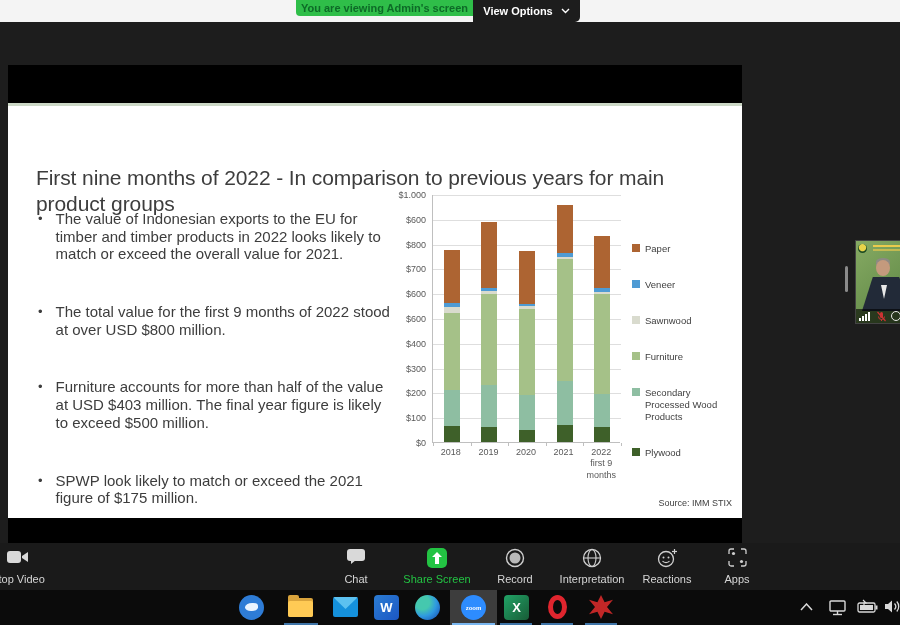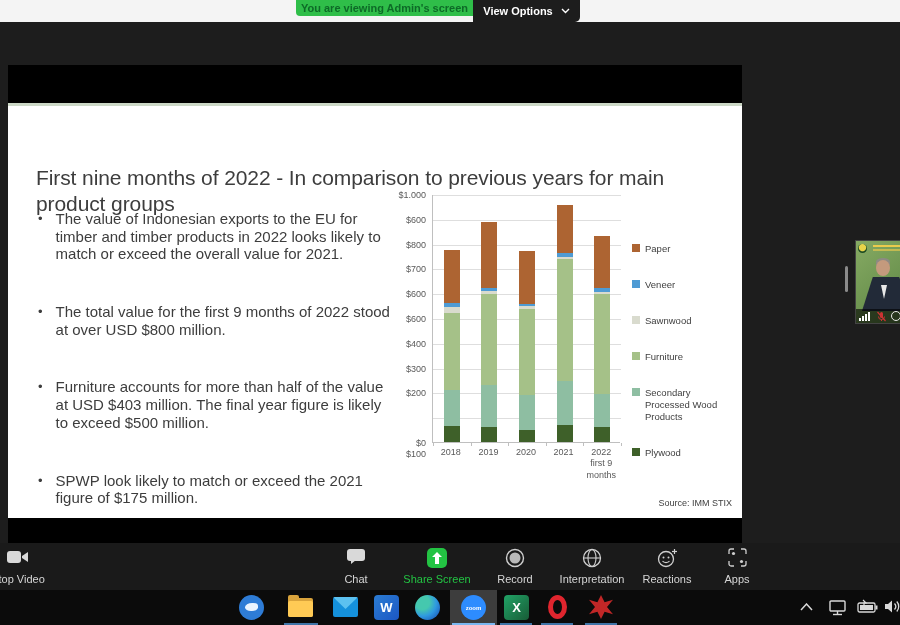--- a/index.html
+++ b/index.html
@@ -144,21 +144,21 @@
       </div>
       <div class="bullet">
         <span class="dot">•</span>
         <span class="txt">SPWP look likely to match or exceed the 2021 figure of  $175 million.</span>
       </div>
     </div>
 
     <div class="chart">
       <div id="yaxis">
           <div class="ylab" style="left: 0px; top: 257px;">$0</div>
-          <div class="ylab" style="left: 0px; top: 232.2px; margin-top: 36px;">$100</div>
+          <div class="ylab" style="left: 0px; top: 232.2px;">$100</div>
           <div class="ylab" style="left: 0px; top: 207.4px;">$200</div>
           <div class="ylab" style="left: 0px; top: 182.6px;">$300</div>
           <div class="ylab" style="left: 0px; top: 157.8px;">$400</div>
           <div class="ylab" style="left: 0px; top: 133px;">$600</div>
           <div class="ylab" style="left: 0px; top: 108.2px;">$600</div>
           <div class="ylab" style="left: 0px; top: 83.4px;">$700</div>
           <div class="ylab" style="left: 0px; top: 58.6px;">$800</div>
           <div class="ylab" style="left: 0px; top: 33.8px;">$600</div>
           <div class="ylab" style="left: 0px; top: 9px;">$1.000</div>
         </div>

